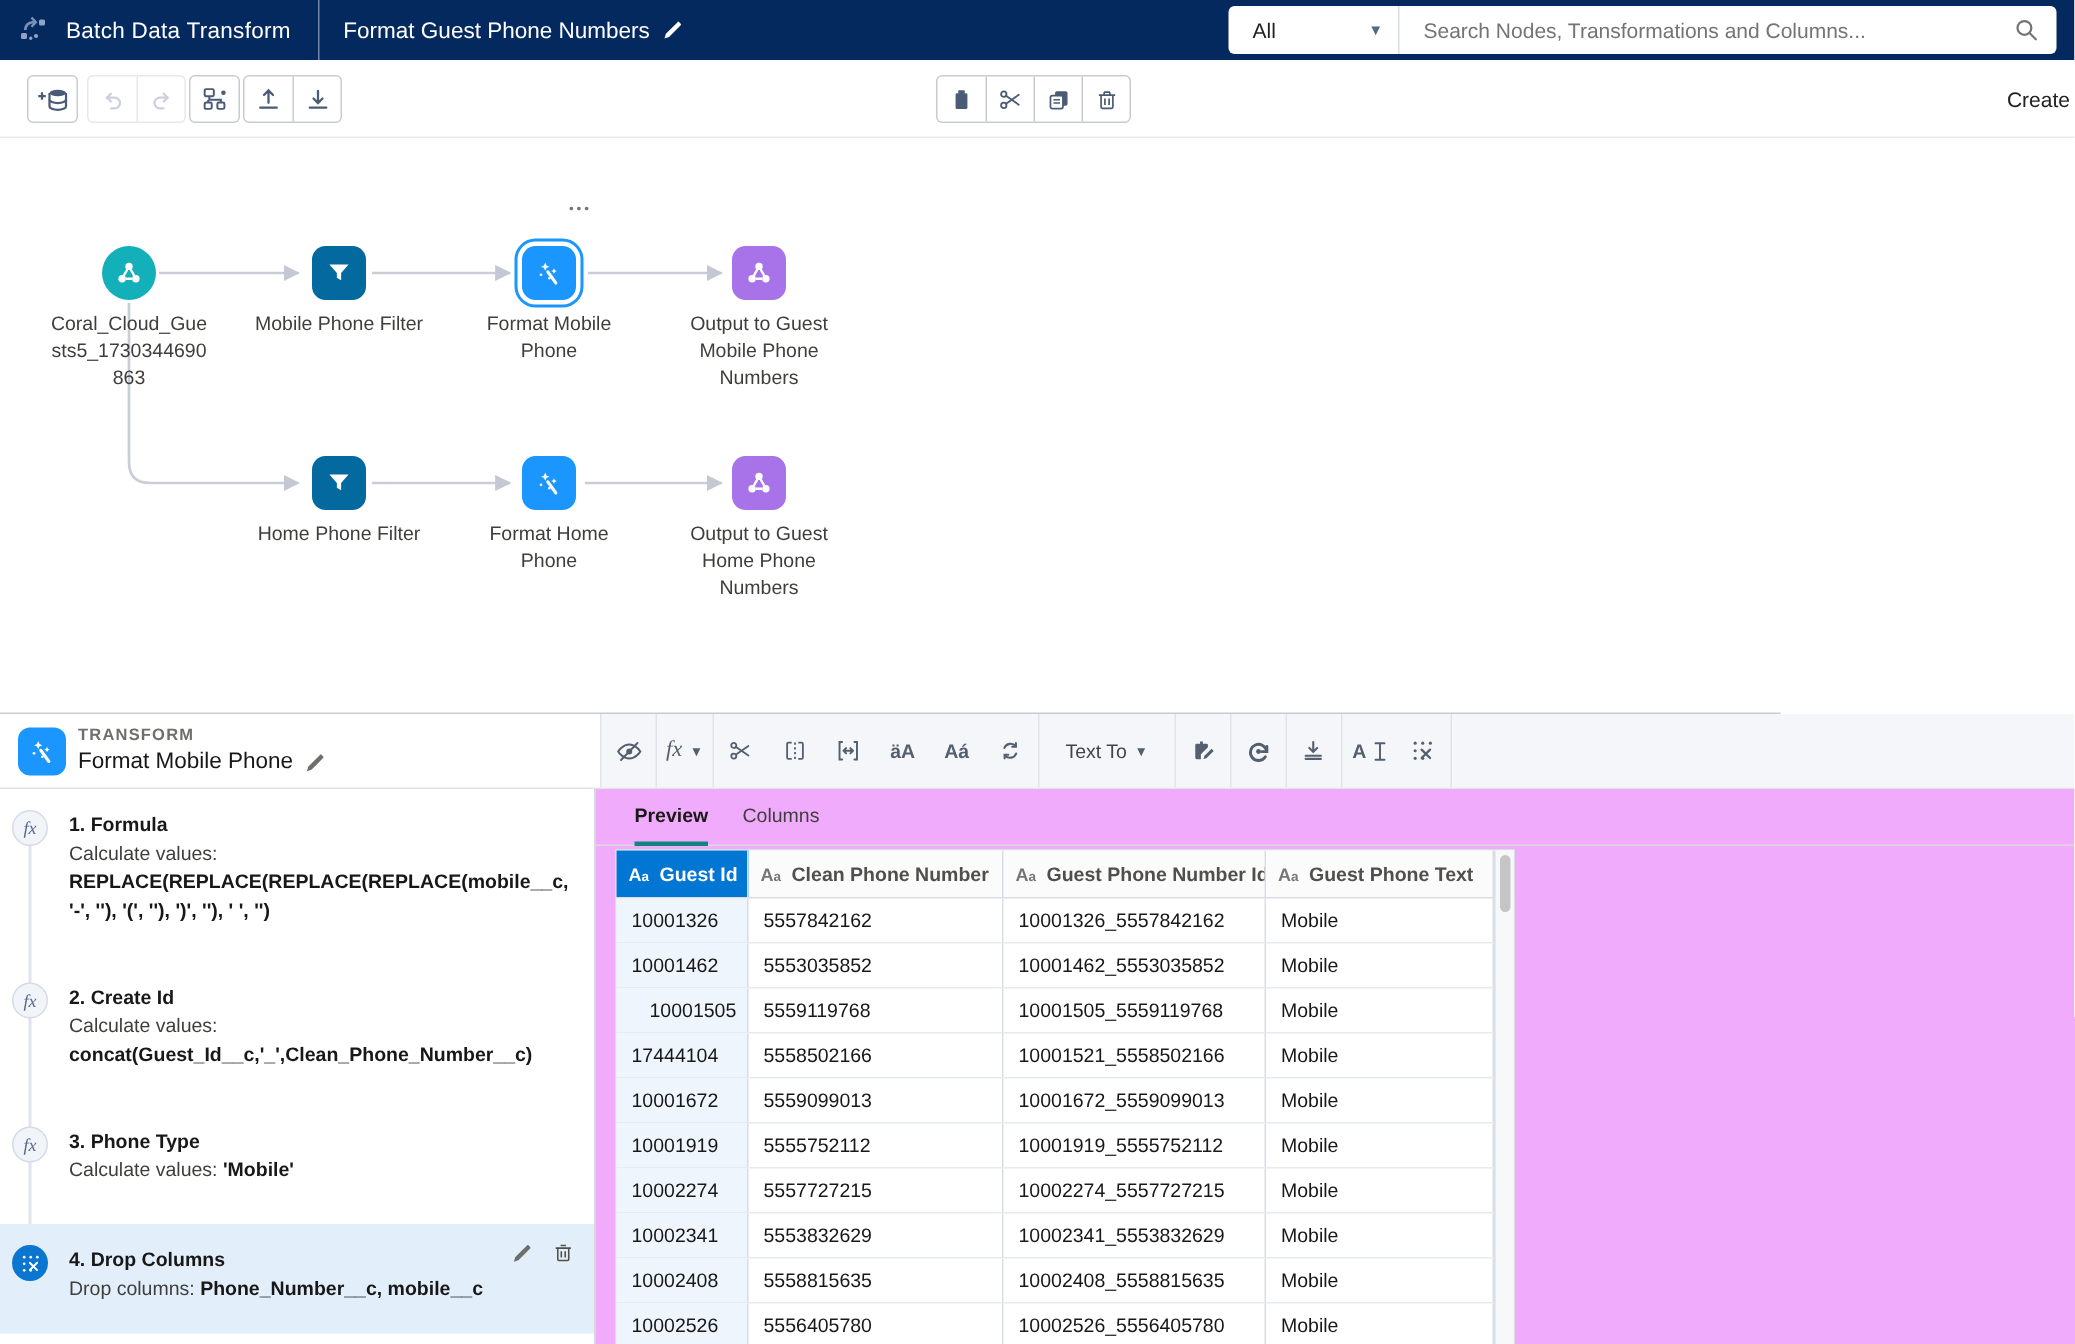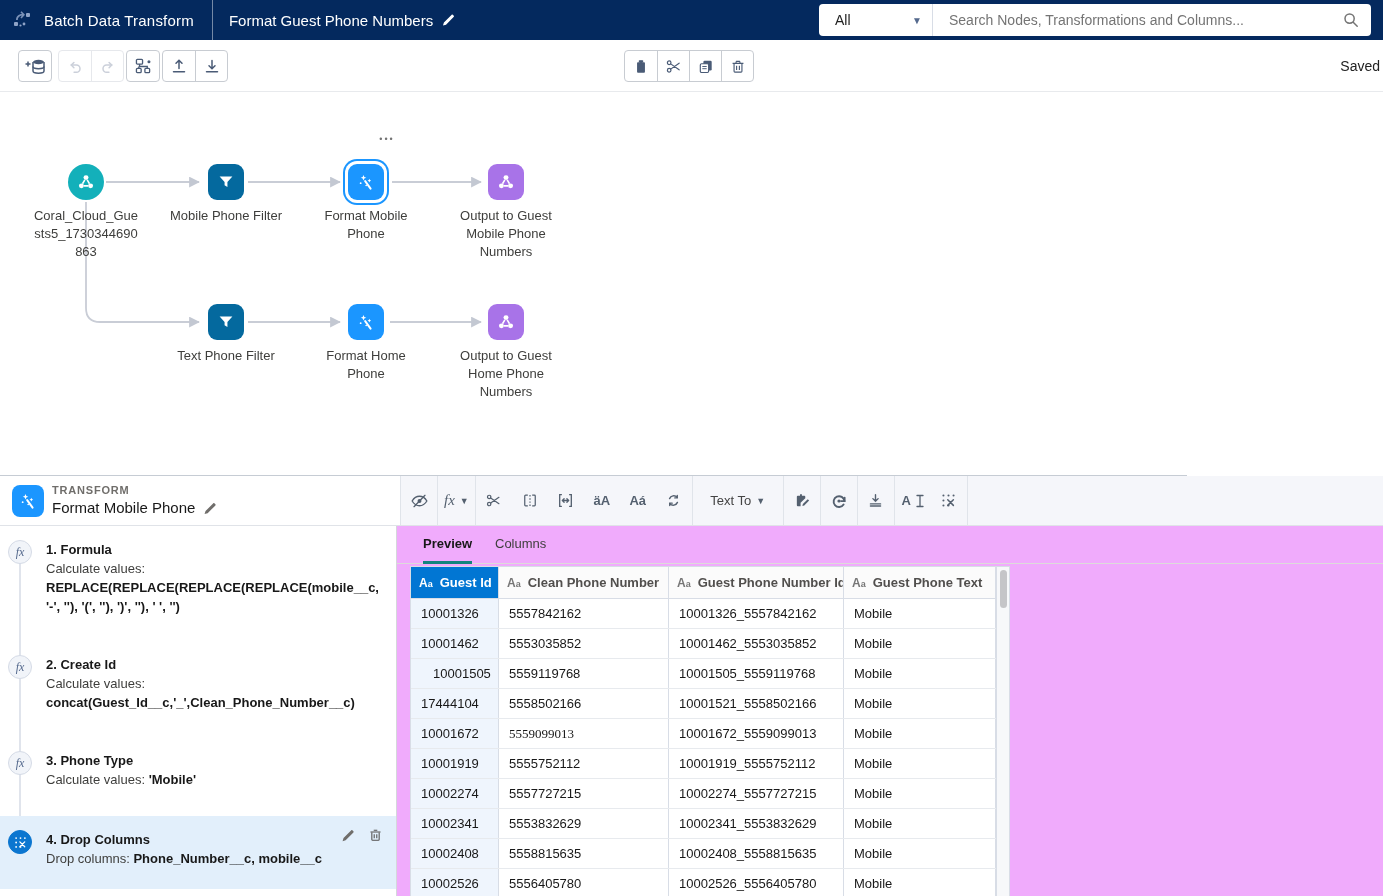--- a/index.html
+++ b/index.html
@@ -238,21 +238,21 @@
     <span class="bcell">
       <svg width="14" height="15" viewBox="0 0 16 16">
           <g fill="none" stroke="#4a5b76" stroke-width="1.3">
             <path d="M3.5 4.8v8.7c0 .6.5 1 1 1h7c.6 0 1-.4 1-1V4.8"></path>
             <path d="M1.8 4.4h12.4M5.8 2.2h4.4M5.8 2.2V4M10.2 2.2V4"></path>
             <path d="M6.4 7v5M9.6 7v5"></path>
           </g>
         </svg>
     </span>
   </div>
-  <span class="saved">Saved</span>
+  <span class="saved">Create</span>
 </div>
 
 <div class="canvas">
   <svg class="wires" width="1383" height="383">
     <defs>
       <marker id="ah" markerWidth="8" markerHeight="8" refX="5.5" refY="3" orient="auto">
         <path d="M0 0L6 3L0 6z" fill="#c3c8d2"></path>
       </marker>
     </defs>
     <g stroke="#c9cdd6" stroke-width="1.8" fill="none">
@@ -310,21 +310,21 @@
           <path d="M10.7 9.6 8.2 13.9M13.3 9.6l2.5 4.3M9.7 16.2h4.6"></path>
         </g>
       </svg>
     </div>
     <div class="nlabel" style="left: 450px; top: 115px; width: 112px;">Output to Guest Mobile Phone Numbers</div>
     <div class="node" style="left: 208px; top: 212px; background: rgb(4, 105, 158);">
       <svg width="18" height="18" viewBox="0 0 24 24">
         <path fill="#fff" d="M3.5 4.5h17l-6.6 7.6v6.4l-3.8-2.3v-4.1L3.5 4.5z"></path>
       </svg>
     </div>
-    <div class="nlabel" style="left: 170px; top: 255px; width: 112px;">Text Phone Filter</div>
+    <div class="nlabel" style="left: 170px; top: 255px; width: 112px;">Home Phone Filter</div>
     <div class="node" style="left: 348px; top: 212px; background: rgb(27, 150, 255);">
       <svg width="20" height="20" viewBox="0 0 24 24">
         <g stroke="#fff" stroke-width="2.4" stroke-linecap="round">
           <path d="M11 11 L17.5 20"></path>
         </g>
         <g fill="#fff">
           <path d="M9 3.6l1 2.3 2.3 1-2.3 1-1 2.3-1-2.3-2.3-1 2.3-1z"></path>
           <path d="M16 8.2l.7 1.5 1.5.7-1.5.7-.7 1.5-.7-1.5-1.5-.7 1.5-.7z"></path>
           <circle cx="5.6" cy="13.4" r="1.1"></circle>
           <circle cx="12.2" cy="16.2" r="1"></circle>
@@ -604,21 +604,21 @@
             <div class="td" style="width: 152px;">Mobile</div>
           </div>
           <div class="tr">
             <div class="td tdsel" style="width: 88px;">17444104</div>
             <div class="td" style="width: 170px;">5558502166</div>
             <div class="td" style="width: 175px;">10001521_5558502166</div>
             <div class="td" style="width: 152px;">Mobile</div>
           </div>
           <div class="tr">
             <div class="td tdsel" style="width: 88px;">10001672</div>
-            <div class="td" style="width: 170px; font-family: Liberation Serif, serif;">5559099013</div>
+            <div class="td" style="width: 170px;">5559099013</div>
             <div class="td" style="width: 175px;">10001672_5559099013</div>
             <div class="td" style="width: 152px;">Mobile</div>
           </div>
           <div class="tr">
             <div class="td tdsel" style="width: 88px;">10001919</div>
             <div class="td" style="width: 170px;">5555752112</div>
             <div class="td" style="width: 175px;">10001919_5555752112</div>
             <div class="td" style="width: 152px;">Mobile</div>
           </div>
           <div class="tr">

